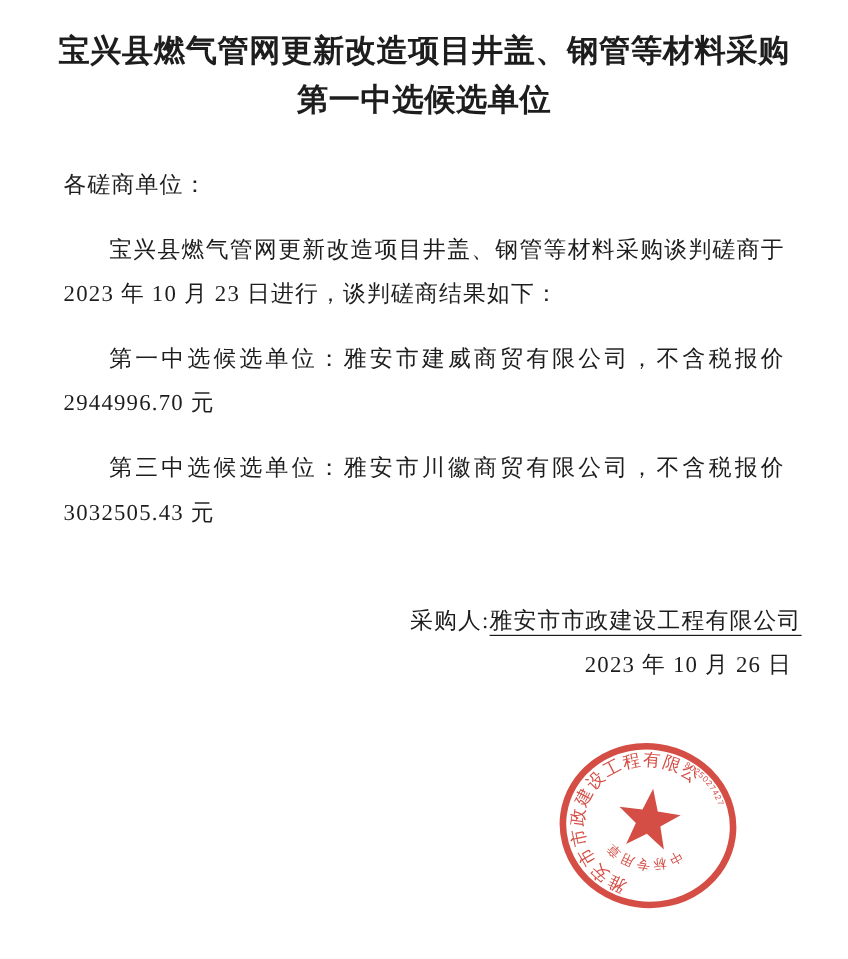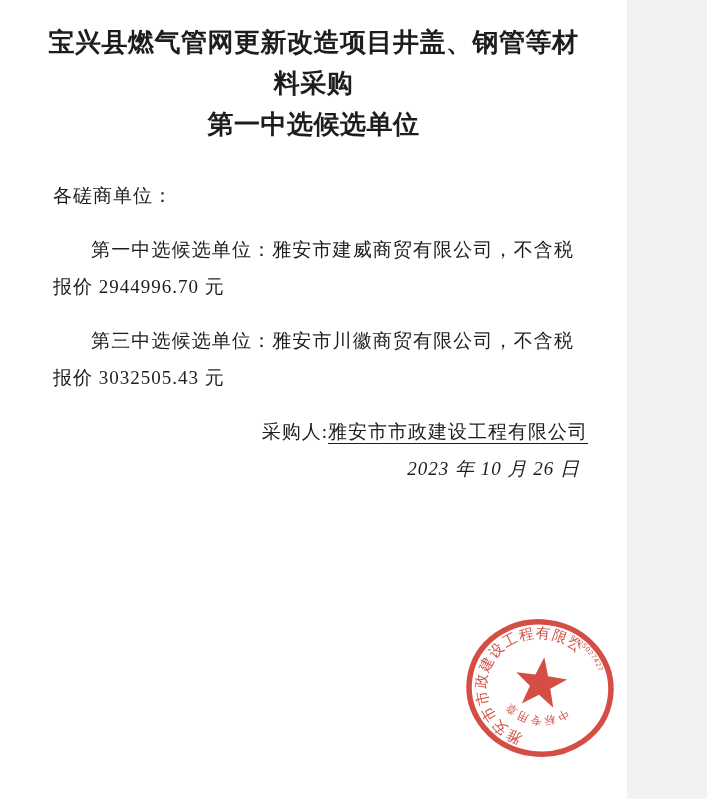--- a/index.html
+++ b/index.html
@@ -3,21 +3,21 @@
 <meta charset="utf-8">
 <style>
   html, body { margin: 0; padding: 0; }
   body {
     width: 707px; height: 799px;
     background: #f2f2f0;
     font-family: "Liberation Serif", "DejaVu Serif", serif;
   }
   .page {
     position: relative;
-    width: 627px; height: 799px;
+    width: 707px; height: 799px;
     box-sizing: border-box;
     background: #ffffff;
     color: #1d1d1d;
     padding: 22px 37px 0 37px;
     overflow: hidden;
   }
   .title {
     font-family: "Liberation Sans", "DejaVu Sans", sans-serif;
     font-weight: bold;
     font-size: 26px;
@@ -29,32 +29,32 @@
   .body-text p {
     font-size: 19px;
     line-height: 37.5px;
     margin: 16px;
     text-align: justify;
     letter-spacing: 1px;
   }
   .body-text p.indent { text-indent: 2em; }
   .salutation { margin-bottom: 5px !important; }
   .signature {
-    margin-top: 16px;
+    margin-top: 52px;
     font-size: 19px;
     line-height: 37.5px;
     letter-spacing: 1px;
     text-align: right;
   }
   .sig-line { padding-right: 2px; }
   .uline {
     border-bottom: 1.6px solid #1d1d1d;
     padding-bottom: 1px;
   }
-  .sig-date { padding-right: 10px; font-style: italic; }
+  .sig-date { padding-right: 10px; }
   .seal-svg {
     position: absolute;
     left: 0; top: 0;
     width: 707px; height: 799px;
     pointer-events: none;
   }
   .seal-text {
     font-family: "Liberation Sans", "DejaVu Sans", sans-serif;
     fill: #cf362c;
   }
@@ -64,20 +64,21 @@
 
 <div class="page">
 
   <h1 class="title">
     <span style="display:block">宝兴县燃气管网更新改造项目井盖、钢管等材料采购</span>
     <span style="display:block">第一中选候选单位</span>
   </h1>
 
   <div class="body-text">
     <p class="salutation">各磋商单位：</p>
+    <p class="indent">宝兴县燃气管网更新改造项目井盖、钢管等材料采购谈判磋商于 2023 年 10 月 23 日进行，谈判磋商结果如下：</p>
     <p class="indent">第一中选候选单位：雅安市建威商贸有限公司，不含税报价 2944996.70 元</p>
     <p class="indent">第三中选候选单位：雅安市川徽商贸有限公司，不含税报价 3032505.43 元</p>
   </div>
 
   <div class="signature">
     <div class="sig-line">
       <span>采购人:</span><span class="uline">雅安市市政建设工程有限公司</span>
     </div>
     <div class="sig-date">2023 年 10 月 26 日</div>
   </div>

